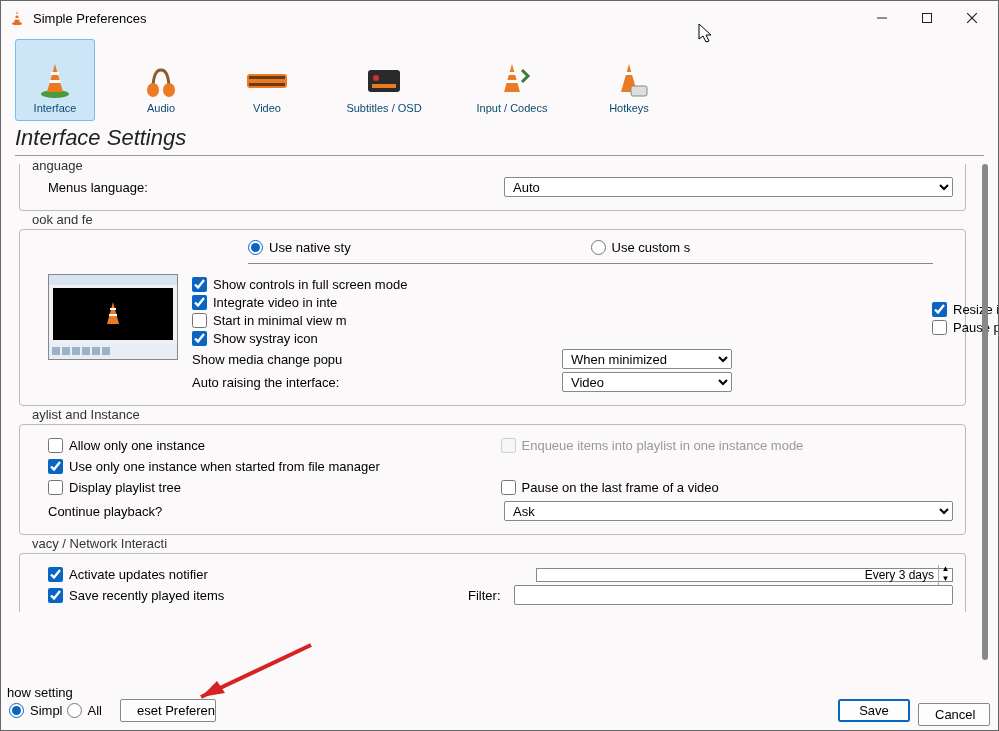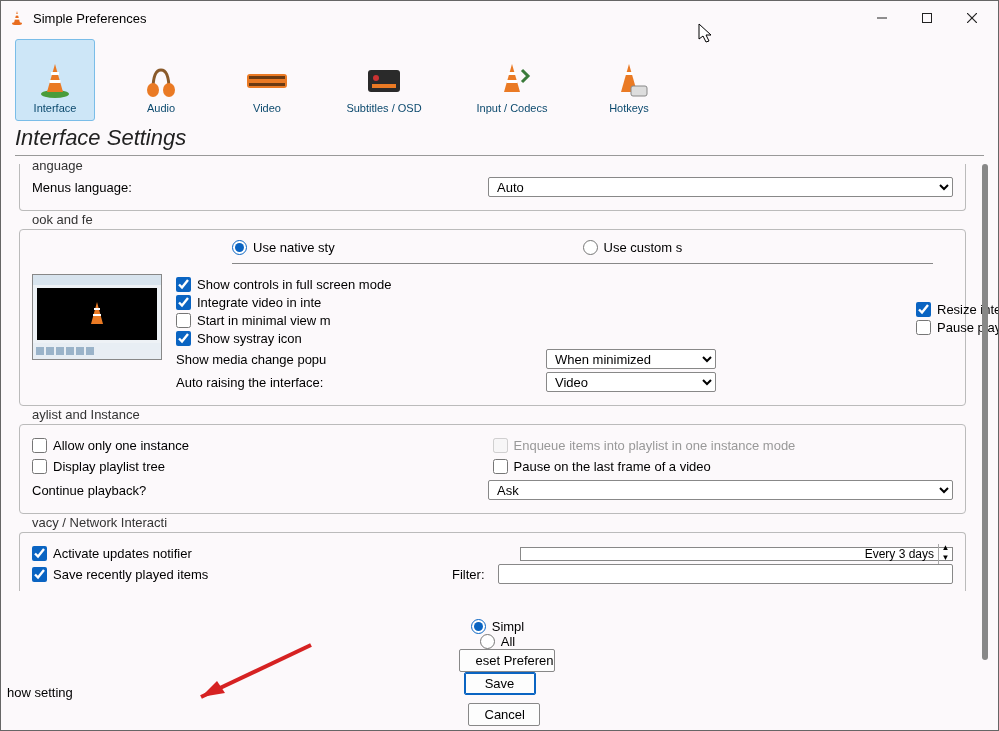--- a/index.html
+++ b/index.html
@@ -17,21 +17,21 @@
   .tab .ico { width:44px; height:44px; display:flex; align-items:center; justify-content:center;}
   .tab-label { font-size: 11px; color:#0c4a6e; }
 
   .heading { font-size: 22px; padding: 4px 14px 2px 14px; color:#222;font-style:italic; }
   hr.sep { margin: 2px 14px 8px 14px; border:0; border-top:1px solid #999; }
 
   .scrollarea { position:relative; margin: 0 10px 0 14px; height: 496px;}
   .panel { position:absolute; left:0; top:0; right:20px; }
   .scrollbar { position:absolute; right:0; top:0; width:6px; height:100%; background:#888; border-radius:3px; }
 
-  .group { border:1px solid #bbb; border-radius:4px; margin: 0 2px 10px 4px; padding: 10px 12px 10px 12px; position:relative; background:#fcf9fb;}
+  .group { border:1px solid #bbb; border-radius:4px; margin: 0 2px 10px 4px; padding: 10px 12px 10px 28px; position:relative; background:#fcf9fb;}
   .group .legend { position:absolute; top:-18px; left:8px; background:#fcf9fb; padding:0 4px; font-size:13px; color:#333; }
   .group.partial-top { border-top:0; border-top-left-radius:0; border-top-right-radius:0; margin-top:0; }
   .group.partial-top .legend { top:-6px; }
 
   .row { display:flex; align-items:center; margin: 3px 0; }
   .cell { display:flex; align-items:center; }
   .label { white-space:nowrap; overflow:hidden; }
   select, input[type=text] { border:1px solid #888; background:#fff; height:20px; padding: 1px 4px; font-size:13px; border-radius:2px;}
   .combo { width: 100%; }
   .combo.narrow { width: 170px; }
@@ -48,21 +48,21 @@
   .look-grid .optcols { flex:1; display:flex; }
   .look-grid .optcols > div { flex:1; }
   .look-grid .optcols .r { padding-left: 200px;}
 
   .preview-box { width:130px; height:86px; border:1px solid #888; background:#eef2f6; position:relative; overflow:hidden;}
   .preview-box .bar { height:10px; background:#d8e4ee;}
   .preview-box .vid { margin:3px 4px; height:52px; background:#000; display:flex; align-items:center; justify-content:center;}
   .preview-box .ctr { height:16px; background:#e8eef4; display:flex; align-items:center; gap:2px; padding:0 3px;}
   .preview-box .ctr .b { width:8px; height:8px; background:#9ab3c9;}
   .show-settings { position:absolute; left:6px; bottom:30px; font-size:13px;}
-  .show-row { position:absolute; left:8px; bottom:4px; right:8px; display:flex; align-items:center;flex-direction:column;}
+  .show-row { position:absolute; left:8px; bottom:4px; right:8px; display:flex; align-items:center;}
   .show-row label { display:flex; align-items:center; margin-right:4px;}
   .btn { border:1px solid #888; background:#fdfdfd; padding:3px 16px; border-radius:2px; font-size:13px;}
   .btn.primary { border:1px solid #0a64c2; box-shadow: inset 0 0 0 1px #0a64c2;}
 
   .spinner { display:flex; align-items:center; border:1px solid #888; height:14px; background:#fff;}
   .spinner .val { flex:1; text-align:right; padding:0 4px; font-size:12px;}
   .spinner .arrows { width:14px; display:flex; flex-direction:column;}
   .spinner .arrows div { height:10px; font-size:8px; line-height:8px; text-align:center; border-left:1px solid #aaa;}
 
   .arrow-annot { position:absolute; left:180px; top:640px; pointer-events:none;}
@@ -282,20 +282,26 @@
         </div>
         <div>
           <div class="row">
               <label class="cell" style="color:#999">
                 <input type="checkbox" disabled="" style="">
                 <span>Enqueue items into playlist in one instance mode</span>
               </label>
             </div>
         </div>
       </div>
+      <div class="row">
+          <label class="cell">
+            <input type="checkbox" checked="" style="">
+            <span>Use only one instance when started from file manager</span>
+          </label>
+        </div>
       <div class="two-col">
         <div>
             <div class="row">
               <label class="cell">
                 <input type="checkbox" style="">
                 <span>Display playlist tree</span>
               </label>
             </div>
           </div>
         <div>

